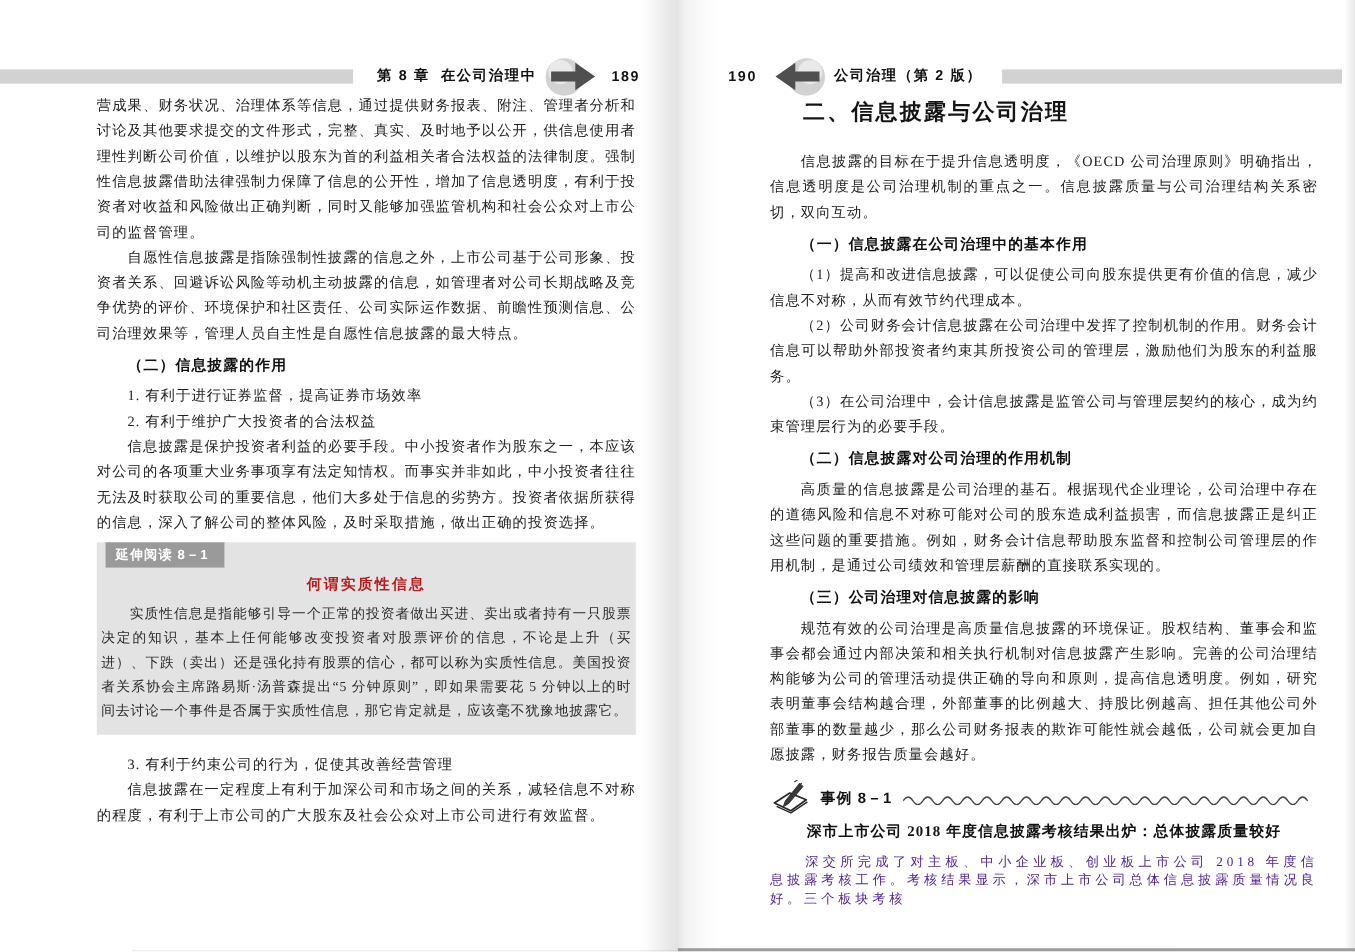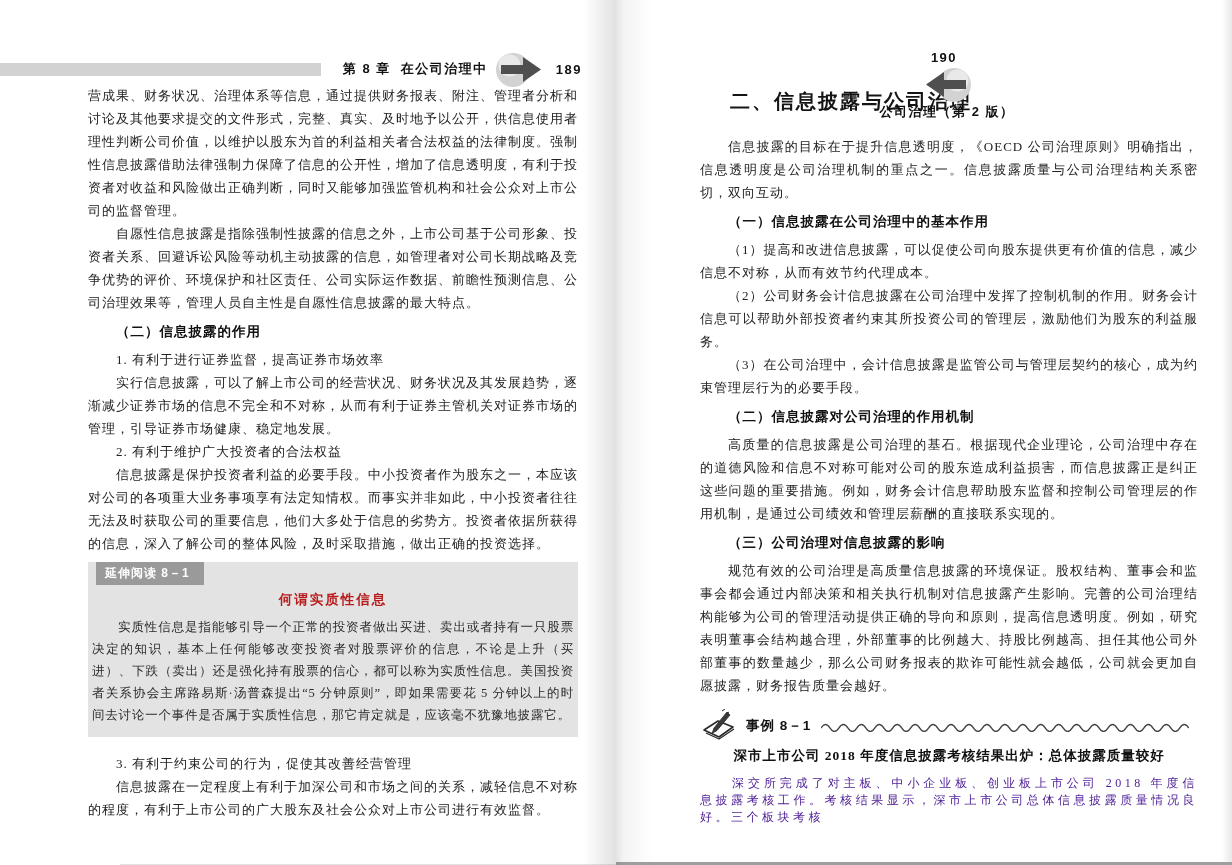--- a/index.html
+++ b/index.html
@@ -24,21 +24,21 @@
     background:linear-gradient(90deg,rgba(255,255,255,0) 0%,rgba(110,110,110,0.20) 46%,rgba(140,140,140,0.10) 58%,rgba(255,255,255,0) 100%);
   }
   .edge-right{
     position:absolute;top:0;right:0;bottom:0;width:10px;
     background:linear-gradient(90deg,rgba(255,255,255,0),rgba(160,160,160,0.25));
   }
 
   
   .header{position:absolute;top:50px;left:0;right:0;height:38px;display:flex;align-items:center;z-index:2;}
   .page.left .header{padding-right:34px;}
-  .page.right .header{padding-left:46px;padding-right:0;flex-direction:column;}
+  .page.right .header{padding-left:46px;padding-right:0;}
   .hbar{height:13px;background:#d2d2d2;}
   .hbar.grow{flex:1;}
   .page.left .hbar{margin-right:22px;}
   .page.right .hbar{margin-left:18px;margin-right:12px;}
   .h-chapter,.h-title,.h-book,.h-page{
     font-family:"Liberation Sans","DejaVu Sans",sans-serif;
     font-weight:bold;font-size:13px;color:#111;letter-spacing:1.5px;white-space:nowrap;
   }
   .h-chapter{margin-right:10px;}
   .arrow-wrap{display:inline-flex;align-items:center;margin:0 6px;}
@@ -100,21 +100,20 @@
         </svg>
       </span>
       <span class="h-page">189</span>
     </div>
 
     <div class="col">
       <p class="body noindent">营成果、财务状况、治理体系等信息，通过提供财务报表、附注、管理者分析和讨论及其他要求提交的文件形式，完整、真实、及时地予以公开，供信息使用者理性判断公司价值，以维护以股东为首的利益相关者合法权益的法律制度。强制性信息披露借助法律强制力保障了信息的公开性，增加了信息透明度，有利于投资者对收益和风险做出正确判断，同时又能够加强监管机构和社会公众对上市公司的监督管理。</p>
       <p class="body">自愿性信息披露是指除强制性披露的信息之外，上市公司基于公司形象、投资者关系、回避诉讼风险等动机主动披露的信息，如管理者对公司长期战略及竞争优势的评价、环境保护和社区责任、公司实际运作数据、前瞻性预测信息、公司治理效果等，管理人员自主性是自愿性信息披露的最大特点。</p>
       <p class="sub-heading">（二）信息披露的作用</p>
       <p class="body">1. 有利于进行证券监督，提高证券市场效率</p>
-      <p class="body">实行信息披露，可以了解上市公司的经营状况、财务状况及其发展趋势，逐渐减少证券市场的信息不完全和不对称，从而有利于证券主管机关对证券市场的管理，引导证券市场健康、稳定地发展。</p>
       <p class="body">2. 有利于维护广大投资者的合法权益</p>
       <p class="body">信息披露是保护投资者利益的必要手段。中小投资者作为股东之一，本应该对公司的各项重大业务事项享有法定知情权。而事实并非如此，中小投资者往往无法及时获取公司的重要信息，他们大多处于信息的劣势方。投资者依据所获得的信息，深入了解公司的整体风险，及时采取措施，做出正确的投资选择。</p>
 
       <div class="ext-box">
         <div class="ext-tag">延伸阅读 8－1</div>
         <div class="ext-title">何谓实质性信息</div>
         <p class="ext-body">实质性信息是指能够引导一个正常的投资者做出买进、卖出或者持有一只股票决定的知识，基本上任何能够改变投资者对股票评价的信息，不论是上升（买进）、下跌（卖出）还是强化持有股票的信心，都可以称为实质性信息。美国投资者关系协会主席路易斯·汤普森提出“5 分钟原则”，即如果需要花 5 分钟以上的时间去讨论一个事件是否属于实质性信息，那它肯定就是，应该毫不犹豫地披露它。</p>
       </div>
 
       <p class="body">3. 有利于约束公司的行为，促使其改善经营管理</p>

